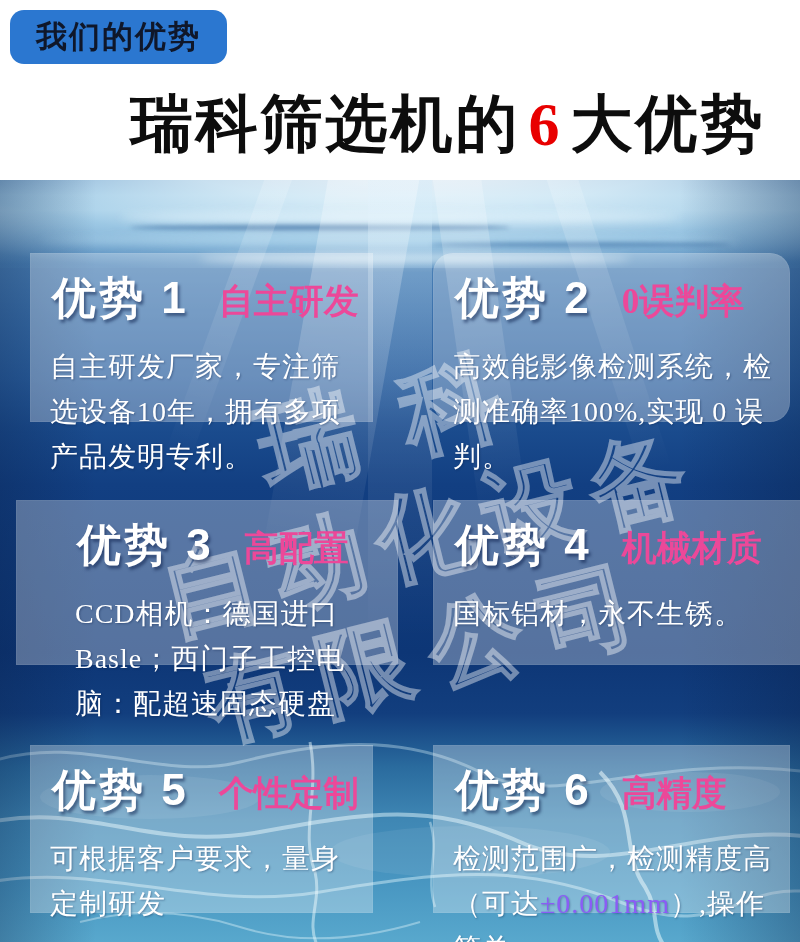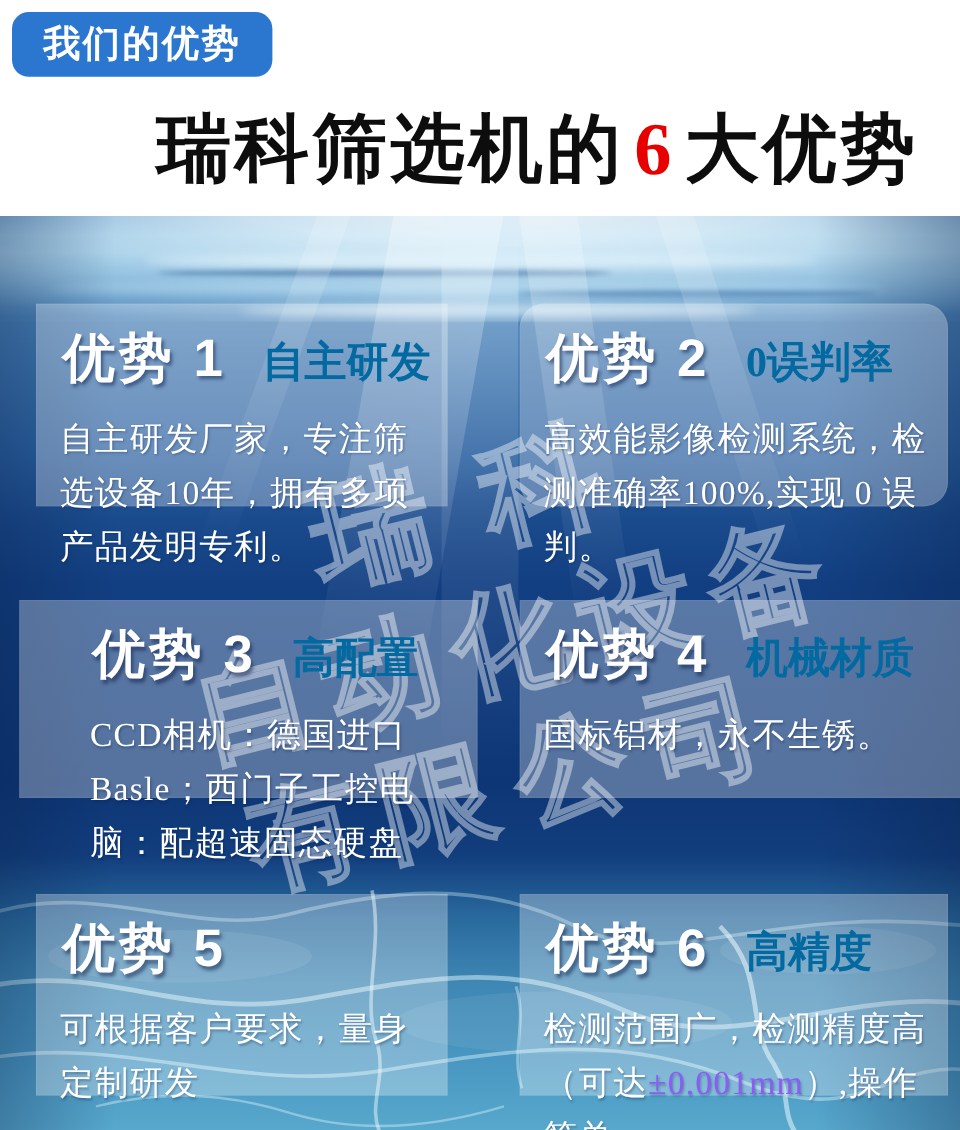--- a/index.html
+++ b/index.html
@@ -2,21 +2,21 @@
 <html><head>
 <meta charset="utf-8">
 <style>
   html,body{margin:0;padding:0;background:#ffffff;}
   body{font-family:"Liberation Sans",sans-serif;}
   .page{position:relative;width:800px;height:942px;margin:0 auto;background:#ffffff;overflow:hidden;}
 
   
   .badge{
     position:absolute;left:10px;top:10px;height:54px;line-height:54px;
-    padding:0 26px;background:#2b77d0;color:#ffffff;font-size:31px;font-weight:bold;
+    padding:0 26px;background:#2b77d0;color:#0f172a;font-size:31px;font-weight:bold;
     border-radius:14px;letter-spacing:2px;
   }
   .title{
     position:absolute;left:0;top:82px;width:100%;text-align:center;
     font-family:"Liberation Serif",serif;font-weight:bold;font-size:62px;
     color:#0d0d0d;letter-spacing:3px;white-space:nowrap;padding-left:48px;
   }
   .title .num{color:#e80000;padding:0 8px;}
 
   
@@ -87,21 +87,21 @@
   .card.c4{left:433px;top:500px;width:397px;height:165px;}
   .card.c5{left:30px; top:745px;width:343px;height:168px;}
   .card.c6{left:433px;top:745px;width:357px;height:168px;}
   .card-head{display:flex;align-items:baseline;padding:16px 0 0 22px;}
   .card-label{
     font-size:44px;font-weight:bold;color:#ffffff;letter-spacing:3px;
     text-shadow:2px 3px 3px rgba(8,25,70,.5);white-space:nowrap;
   }
   .card-sub{
     font-family:"Liberation Serif",serif;
-    font-size:35px;font-weight:bold;color:#0369a1;margin-left:30px;white-space:nowrap;
+    font-size:35px;font-weight:bold;color:#ec4899;margin-left:30px;white-space:nowrap;
   }
   .card-body{
     font-family:"Liberation Serif",serif;
     margin:16px 18px 0 20px;font-size:28px;line-height:45px;color:#ffffff;
     text-shadow:1px 1px 2px rgba(10,30,70,.35);letter-spacing:1px;
   }
   .red{color:#8b5cf6;}
 </style>
 </head>
 <body>
@@ -174,20 +174,21 @@
     <div class="card-head">
       <span class="card-label">优势 4</span>
       <span class="card-sub">机械材质</span>
     </div>
     <div class="card-body">国标铝材，永不生锈。</div>
   </div>
 
   <div class="card c5">
     <div class="card-head">
       <span class="card-label">优势 5</span>
+      <span class="card-sub">个性定制</span>
     </div>
     <div class="card-body">可根据客户要求，量身定制研发</div>
   </div>
 
   <div class="card c6">
     <div class="card-head">
       <span class="card-label">优势 6</span>
       <span class="card-sub">高精度</span>
     </div>
     <div class="card-body">

